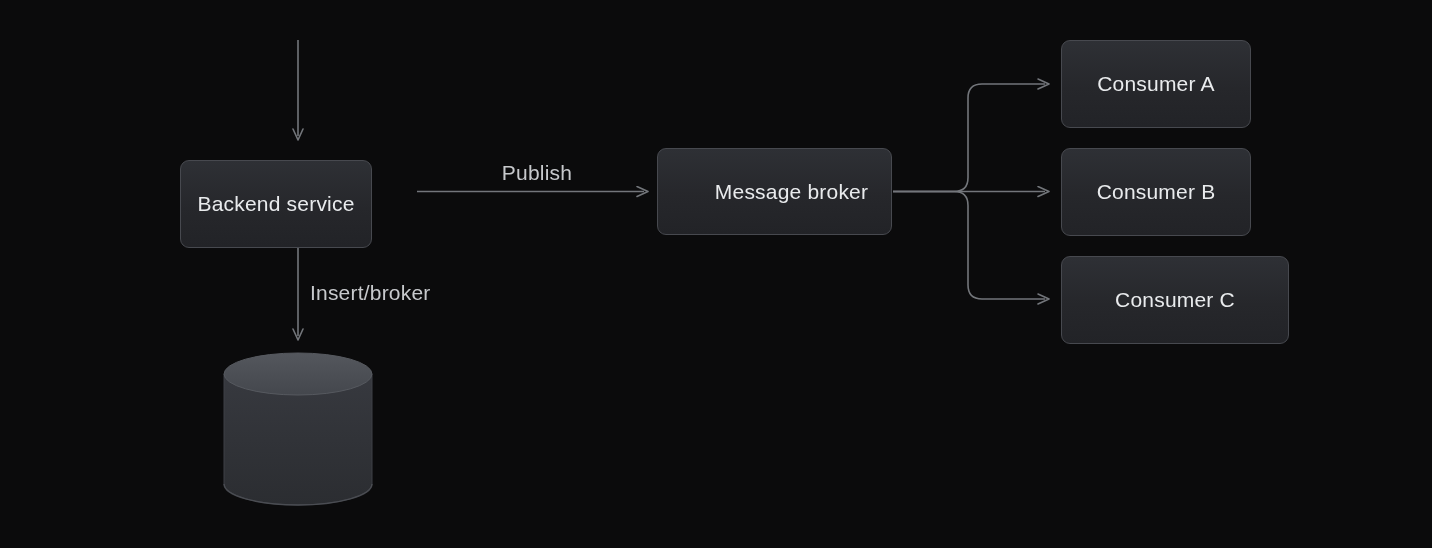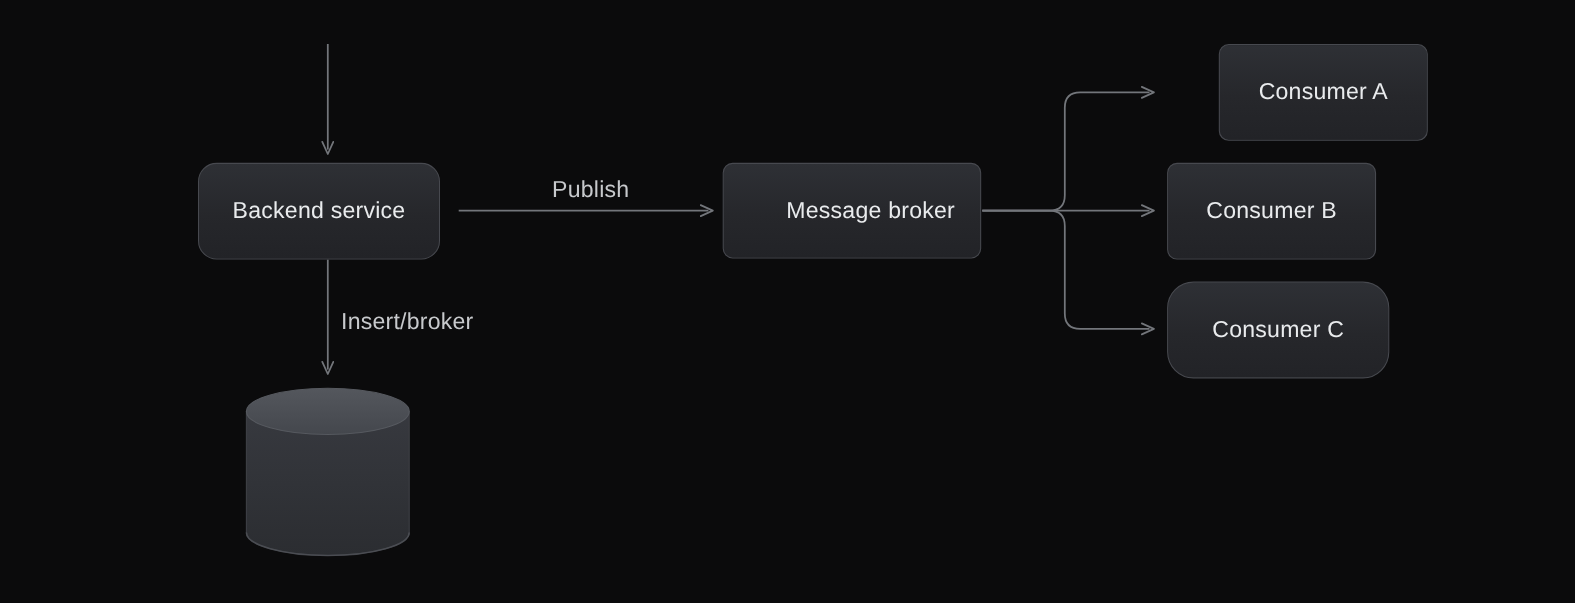--- a/index.html
+++ b/index.html
@@ -76,37 +76,37 @@
     <path d="M 893 191.5 L 1045 191.5" fill="none" stroke="#73767b" stroke-width="1.6" marker-end="url(#arrowhead)"></path>
     <path d="M 893 191.5 L 954 191.5 Q 968 191.5 968 205.5 L 968 285 Q 968 299 982 299 L 1045 299" fill="none" stroke="#73767b" stroke-width="1.6" marker-end="url(#arrowhead)"></path>
 
     <g>
       <path d="M 224 374 L 224 484 A 74 21 0 0 0 372 484 L 372 374 Z" fill="url(#dbBody)" stroke="#3e4046" stroke-width="1"></path>
       <path d="M 224 484 A 74 21 0 0 0 372 484" fill="none" stroke="#4d5056" stroke-width="1.5" opacity="0.85"></path>
       <ellipse cx="298" cy="374" rx="74" ry="21" fill="url(#dbTop)" stroke="#56595f" stroke-width="1"></ellipse>
     </g>
   </svg>
 
-  <div class="node" style="left:180px; top:148px; width:220px; height:88px;border-radius:17px;">
+  <div class="node" style="left:180px; top:160px; width:192px; height:88px;">
     <span>Backend service</span>
   </div>
 
   <div class="node" style="left:657px; top:148px; width:235px; height:87px;padding-left:34px;">
     <span>Message broker</span>
   </div>
 
-  <div class="node" style="left:1061px; top:40px; width:190px; height:88px;margin-left:47px;">
+  <div class="node" style="left:1061px; top:40px; width:190px; height:88px;">
     <span>Consumer A</span>
   </div>
 
   <div class="node" style="left:1061px; top:148px; width:190px; height:88px;text-align:right;">
     <span>Consumer B</span>
   </div>
 
-  <div class="node" style="left:1061px; top:256px; width:202px; height:88px;border-radius:24px;">
+  <div class="node" style="left:1061px; top:256px; width:228px; height:88px;">
     <span>Consumer C</span>
   </div>
 
   <div class="edge-label centered" style="left:537px; top:161px;">Publish</div>
 
   <div class="edge-label" style="left:310px; top:281px;">Insert/broker</div>
 
 </div>
 
 </body></html>

